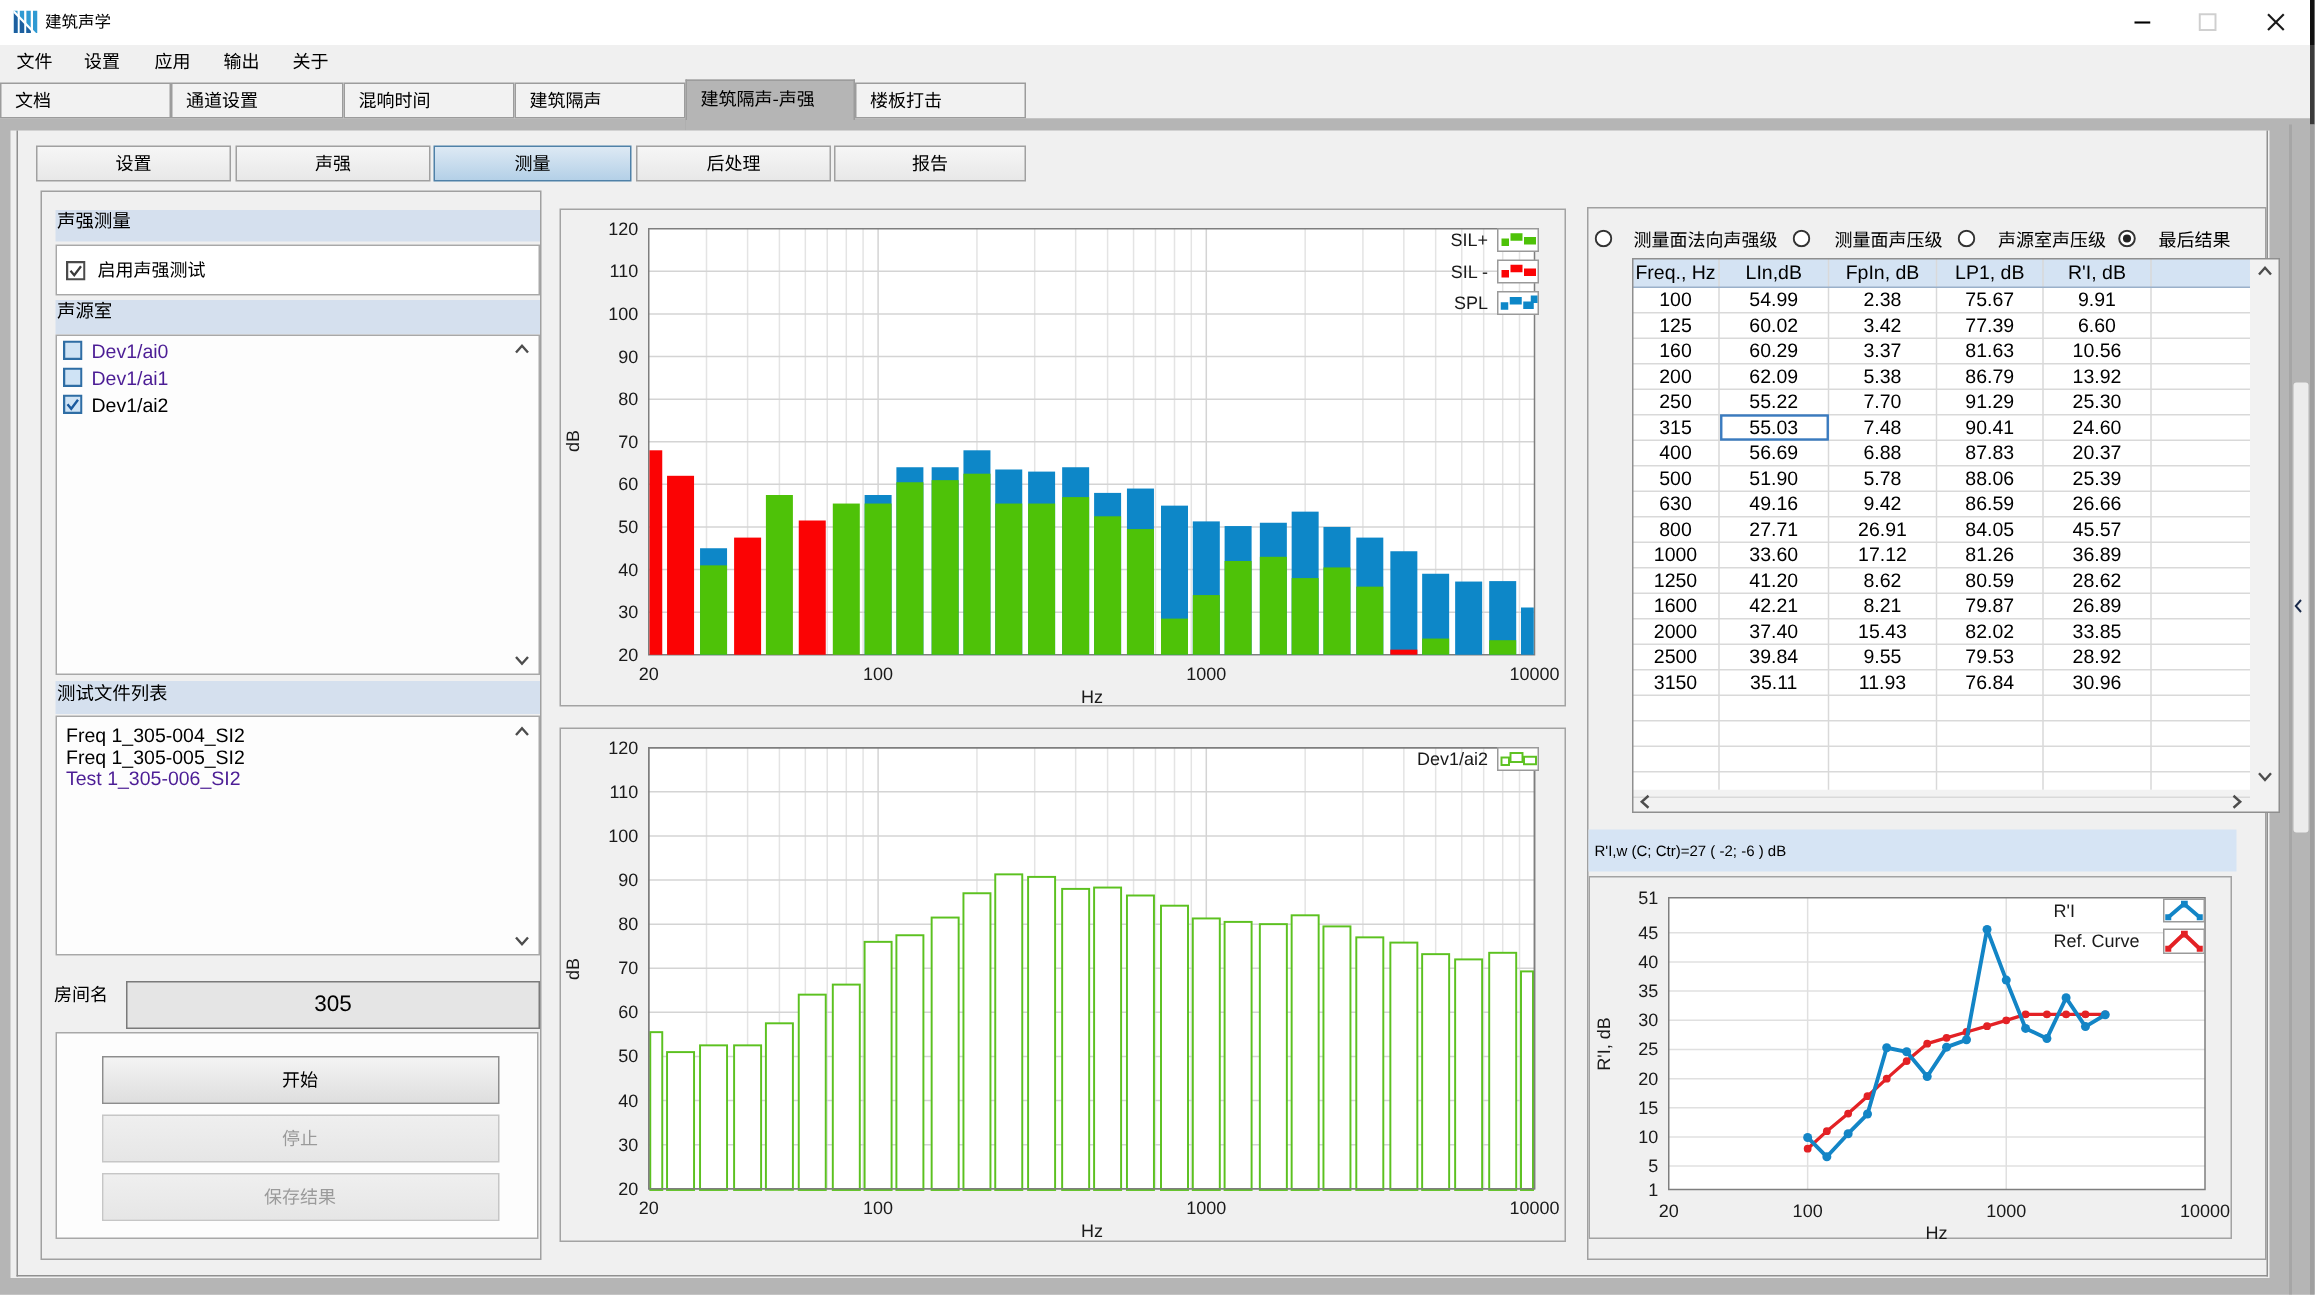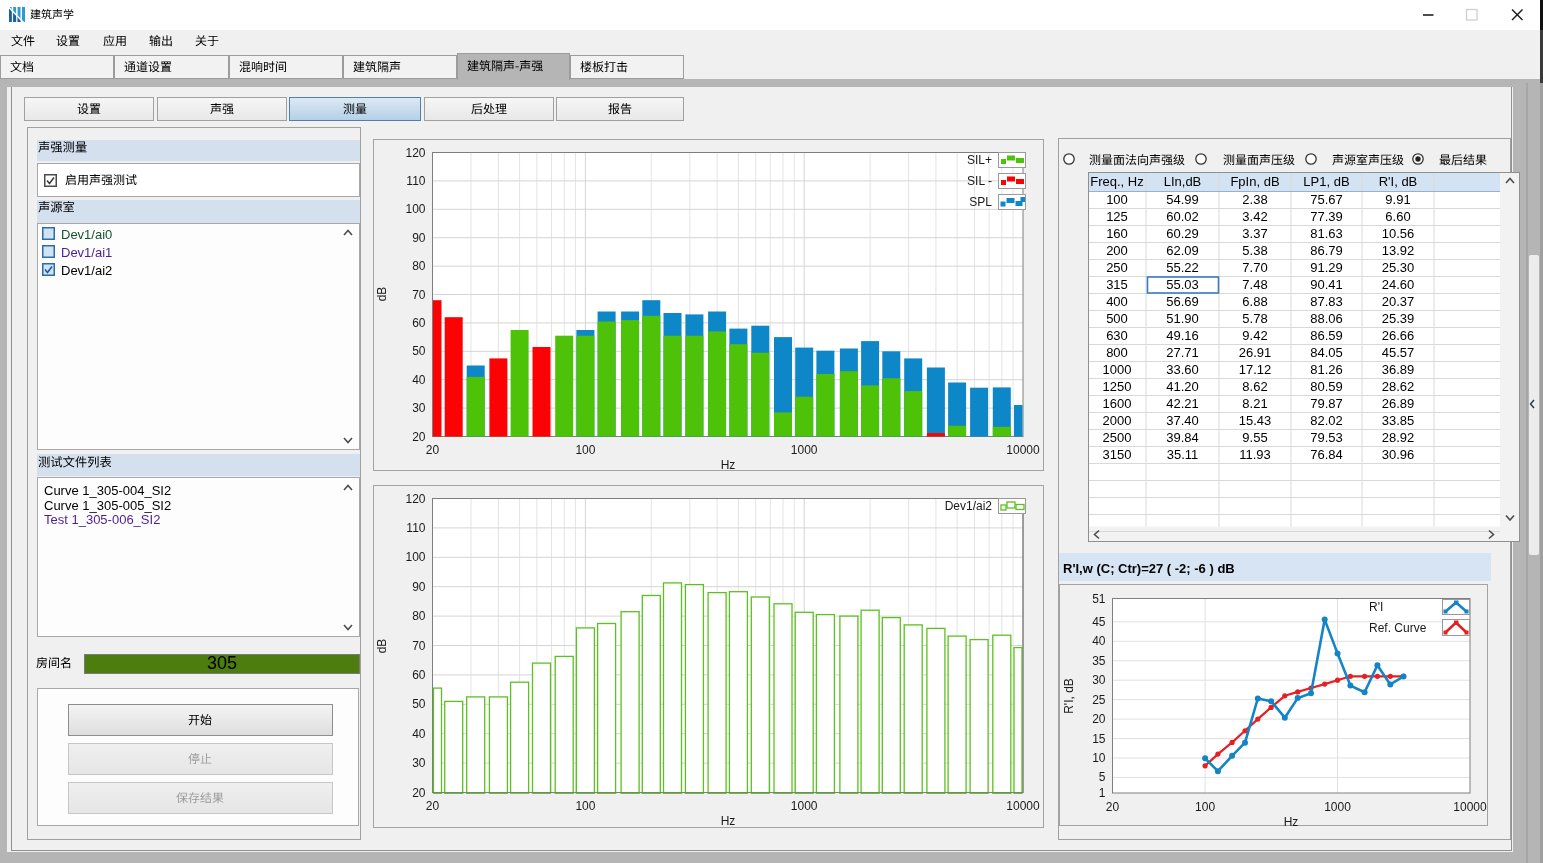--- a/index.html
+++ b/index.html
@@ -233,21 +233,21 @@
 <div class="hdr" style="left:37px;top:199.5px;width:323px;height:23px"></div>
 <svg class="" style="position:absolute;left:37.5px;top:201.2px;" width="36.9" height="12.3" viewBox="0 -850 3000 1000" fill="#000">
     <use href="#g58F0" x="0"></use>
     <use href="#g6E90" x="1000"></use>
     <use href="#g5BA4" x="2000"></use>
   </svg>
 <div class="abs" style="left:37px;top:223px;width:323px;height:227px;background:#fdfdfd;border:1px solid #a8a8a8"></div>
 <svg class="abs" style="left:42px;top:227.1px" width="13" height="13">
     <rect x="0.75" y="0.75" width="11.5" height="11.5" fill="#cfe3f5" stroke="#2e6da4" stroke-width="1.5"></rect>
   </svg>
-<div style="position:absolute;left:61px;top:233.6px;font-size:13px;line-height:13px;color:#14532d;font-weight:normal;white-space:nowrap;transform:translateY(-50%);">Dev1/ai0</div>
+<div style="position:absolute;left:61px;top:233.6px;font-size:13px;line-height:13px;color:#4c1d95;font-weight:normal;white-space:nowrap;transform:translateY(-50%);">Dev1/ai0</div>
 <svg class="abs" style="left:42px;top:245.2px" width="13" height="13">
     <rect x="0.75" y="0.75" width="11.5" height="11.5" fill="#cfe3f5" stroke="#2e6da4" stroke-width="1.5"></rect>
   </svg>
 <div style="position:absolute;left:61px;top:251.7px;font-size:13px;line-height:13px;color:#4c1d95;font-weight:normal;white-space:nowrap;transform:translateY(-50%);">Dev1/ai1</div>
 <svg class="abs" style="left:42px;top:263.4px" width="13" height="13">
     <rect x="0.75" y="0.75" width="11.5" height="11.5" fill="#cfe3f5" stroke="#2e6da4" stroke-width="1.5"></rect>
     <polyline points="3,6.5 5.5,9.5 10,3.5" fill="none" stroke="#1b5a9e" stroke-width="1.6"></polyline>
   </svg>
 <div style="position:absolute;left:61px;top:269.9px;font-size:13px;line-height:13px;color:#000;font-weight:normal;white-space:nowrap;transform:translateY(-50%);">Dev1/ai2</div>
 <svg style="position:absolute;left:342.5px;top:227.5px" width="10" height="10">
@@ -259,35 +259,35 @@
 <div class="hdr" style="left:37px;top:454px;width:323px;height:22px"></div>
 <svg class="" style="position:absolute;left:37.5px;top:455.8px;" width="73.8" height="12.3" viewBox="0 -850 6000 1000" fill="#000">
     <use href="#g6D4B" x="0"></use>
     <use href="#g8BD5" x="1000"></use>
     <use href="#g6587" x="2000"></use>
     <use href="#g4EF6" x="3000"></use>
     <use href="#g5217" x="4000"></use>
     <use href="#g8868" x="5000"></use>
   </svg>
 <div class="abs" style="left:37px;top:477px;width:323px;height:160px;background:#fdfdfd;border:1px solid #a8a8a8"></div>
-<div style="position:absolute;left:44px;top:490.0px;font-size:13px;line-height:13px;color:#000;font-weight:normal;white-space:nowrap;transform:translateY(-50%);">Curve 1_305-004_SI2</div>
-<div style="position:absolute;left:44px;top:504.6px;font-size:13px;line-height:13px;color:#000;font-weight:normal;white-space:nowrap;transform:translateY(-50%);">Curve 1_305-005_SI2</div>
+<div style="position:absolute;left:44px;top:490.0px;font-size:13px;line-height:13px;color:#000;font-weight:normal;white-space:nowrap;transform:translateY(-50%);">Freq 1_305-004_SI2</div>
+<div style="position:absolute;left:44px;top:504.6px;font-size:13px;line-height:13px;color:#000;font-weight:normal;white-space:nowrap;transform:translateY(-50%);">Freq 1_305-005_SI2</div>
 <div style="position:absolute;left:44px;top:519.2px;font-size:13px;line-height:13px;color:#4c1d95;font-weight:normal;white-space:nowrap;transform:translateY(-50%);">Test 1_305-006_SI2</div>
 <svg style="position:absolute;left:342.5px;top:483px" width="10" height="10">
     <polyline points="1,7 5,2.5 9,7" fill="none" stroke="#4d4d4d" stroke-width="1.6"></polyline>
   </svg>
 <svg style="position:absolute;left:343px;top:622px" width="10" height="10">
     <polyline points="1,3 5,7.5 9,3" fill="none" stroke="#4d4d4d" stroke-width="1.6"></polyline>
   </svg>
 <svg class="" style="position:absolute;left:36px;top:656.6px;" width="36.0" height="12" viewBox="0 -850 3000 1000" fill="#000">
     <use href="#g623F" x="0"></use>
     <use href="#g95F4" x="1000"></use>
     <use href="#g540D" x="2000"></use>
   </svg>
-<div class="abs flexc" style="left:84px;top:653.5px;width:276px;height:20px;background:#4d7c0f;border:1px solid #7a7a7a;font-size:18px">305</div>
+<div class="abs flexc" style="left:84px;top:653.5px;width:276px;height:32px;background:#e5e5e5;border:1px solid #7a7a7a;font-size:15px">305</div>
 <div class="abs" style="left:37px;top:688px;width:322px;height:137.5px;background:#fdfdfd;border:1px solid #a8a8a8"></div>
 <div class="abs flexc" style="left:67.5px;top:703.5px;width:265px;height:32px;background:linear-gradient(#f4f4f4,#dedede);border:1px solid #8d8d8d">
     <svg class="" style="" width="24.0" height="12" viewBox="0 -850 2000 1000" fill="#000">
       <use href="#g5F00" x="0"></use>
       <use href="#g59CB" x="1000"></use>
     </svg>
   </div>
 <div class="abs flexc" style="left:67.5px;top:742.5px;width:265px;height:32px;background:linear-gradient(#efefef,#e6e6e6);border:1px solid #c6c6c6">
     <svg class="" style="" width="24.0" height="12" viewBox="0 -850 2000 1000" fill="#9a9a9a">
       <use href="#g505C" x="0"></use>
@@ -673,21 +673,21 @@
       <text x="310.0" y="287.0" text-anchor="middle" class="t125">30.96</text>
       <rect x="59.5" y="105.0" width="71" height="16.0" fill="none" stroke="#3a7bbf" stroke-width="1.6"></rect>
       <rect x="412" y="0" width="20" height="354.5" fill="#f2f2f2"></rect>
       <polyline points="418,11 422,6.5 426,11" fill="none" stroke="#4d4d4d" stroke-width="1.6"></polyline>
       <polyline points="418,343.5 422,348.0 426,343.5" fill="none" stroke="#4d4d4d" stroke-width="1.6"></polyline>
       <polyline points="11,358.5 6.5,362.5 11,366.5" fill="none" stroke="#4d4d4d" stroke-width="1.6"></polyline>
       <polyline points="401,358.5 405.5,362.5 401,366.5" fill="none" stroke="#4d4d4d" stroke-width="1.6"></polyline>
       <rect x="0.5" y="0.5" width="431" height="369" fill="none" stroke="#8f8f8f"></rect>
     </svg></div>
 <div class="hdr" style="left:1059px;top:553px;width:432px;height:28px;background:#d6e4f4"></div>
-<div style="position:absolute;left:1063px;top:567.5px;font-size:13px;line-height:13px;color:#000;font-weight:bold;white-space:nowrap;transform:translateY(-50%);">R'I,w (C; Ctr)=27 ( -2; -6 ) dB</div>
+<div style="position:absolute;left:1063px;top:567.5px;font-size:10px;line-height:13px;color:#000;font-weight:normal;white-space:nowrap;transform:translateY(-50%);">R'I,w (C; Ctr)=27 ( -2; -6 ) dB</div>
 <div class="panel" style="left:1059px;top:584px;width:429px;height:242px"><svg width="429" height="242">
       <rect x="52.5" y="13.5" width="357.5" height="194.5" fill="#fff"></rect>
       <line x1="145.1" y1="13.5" x2="145.1" y2="208" stroke="#e0e0e0"></line>
       <line x1="277.5" y1="13.5" x2="277.5" y2="208" stroke="#e0e0e0"></line>
       <line x1="52.5" y1="192.4" x2="410" y2="192.4" stroke="#e0e0e0"></line>
       <line x1="52.5" y1="173.0" x2="410" y2="173.0" stroke="#e0e0e0"></line>
       <line x1="52.5" y1="153.5" x2="410" y2="153.5" stroke="#e0e0e0"></line>
       <line x1="52.5" y1="134.1" x2="410" y2="134.1" stroke="#e0e0e0"></line>
       <line x1="52.5" y1="114.6" x2="410" y2="114.6" stroke="#e0e0e0"></line>
       <line x1="52.5" y1="95.2" x2="410" y2="95.2" stroke="#e0e0e0"></line>

